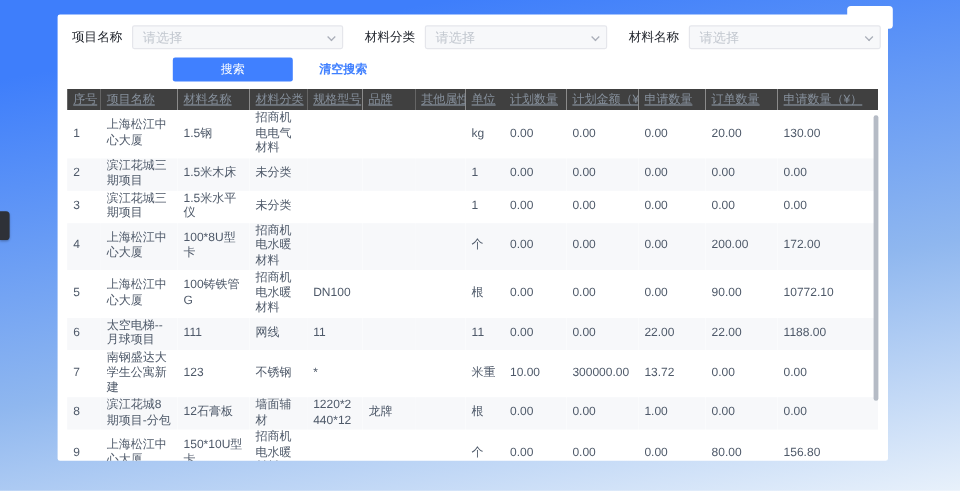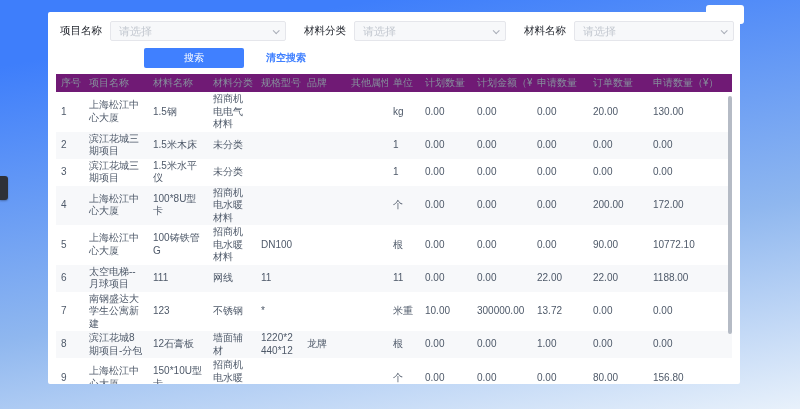--- a/index.html
+++ b/index.html
@@ -40,21 +40,21 @@
   
   .actions { display:flex; align-items:center; height:20px; margin:6px 0 6px 44px; gap:22px;padding-left:44px; }
   .search-btn { width:100px; height:20px; background:#4080FF; color:#fff; border:none; border-radius:2px;
     font-size:10px; cursor:pointer; font-family:inherit; }
   .clear-link { color:#4080FF; font-size:10px; cursor:pointer; text-decoration:none;font-weight:bold; }
 
   
   .table-wrap { position:relative; margin-top:2px; }
   table { width:676px; border-collapse:collapse; table-layout:fixed; }
   th { height:18px; font-weight:normal; color:#86909C; font-size:10px; text-align:left; padding:0 5px;
-    background:#701a75; white-space:nowrap; overflow:hidden; }
+    background:#404040; white-space:nowrap; overflow:hidden;text-decoration:underline; }
   td { height:27px; color:#4E5969; font-size:10px; text-align:left; padding:1px 5px; line-height:1.25;
     overflow:hidden; word-break:break-all; vertical-align:middle; }
   tbody tr:nth-child(even) { background:#F7F8FA; }
   .c0{width:28px}.c1{width:64px}.c2{width:60px}.c3{width:48px}.c4{width:46px}.c5{width:44px}
   .c6{width:42px}.c7{width:32px}.c8{width:52px}.c9{width:60px}.c10{width:56px}.c11{width:60px}.c12{width:auto}
 
   .v-scrollbar { position:absolute; right:0; top:22px; width:4px; height:238px; border-radius:2px;
     background:#B5BBC5; cursor:pointer; }
 </style>
 </head>

